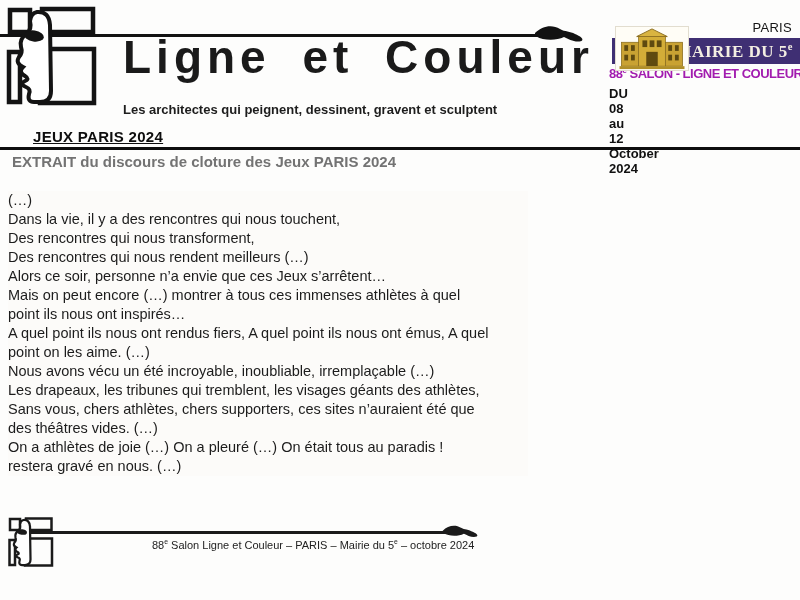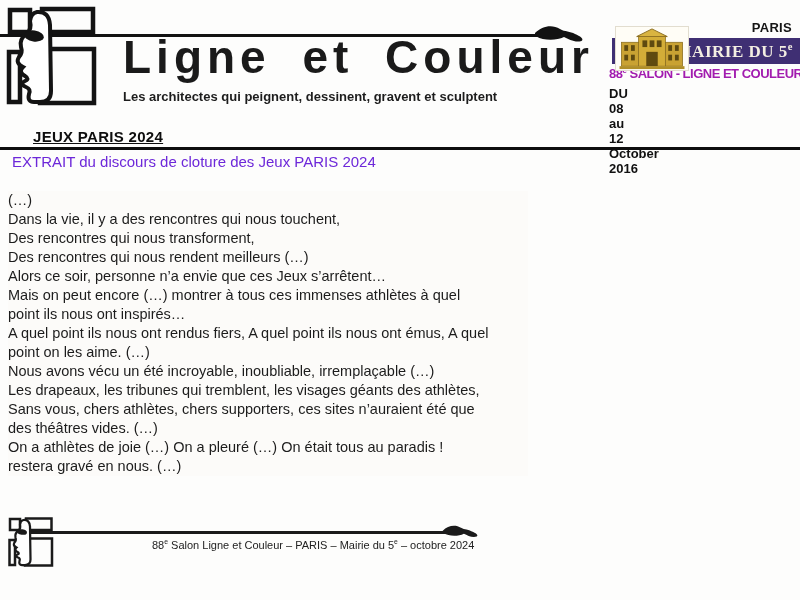--- a/index.html
+++ b/index.html
@@ -11,22 +11,22 @@
   }
   
   .header-rule { position:absolute; left:0; top:34px; width:542px; height:3px; background:#121212; z-index:1; }
   .brush { position:absolute; left:534px; top:24px; width:52px; height:20px; z-index:1; }
   .logo { position:absolute; left:6px; top:6px; width:100px; height:100px; z-index:2; }
   .title-block { position:absolute; left:123px; top:38px; z-index:2; }
   .main-title {
     font-size:46px; font-weight:bold; letter-spacing:5px; word-spacing:14px;
     color:#1a1a1a; white-space:nowrap; line-height:38px;
   }
-  .tagline { margin-top:13px; font-size:13px; font-weight:bold; color:#1d1d1d; white-space:nowrap; }
-  .city { position:absolute; top:20px; right:8px; font-size:13px; font-weight:bold; letter-spacing:0.3px; }
+  .tagline { margin-top:26px; font-size:13px; font-weight:bold; color:#1d1d1d; white-space:nowrap; }
+  .city { position:absolute; top:20px; right:8px; font-size:13px; font-weight:normal; letter-spacing:0.3px; }
   .mairie-banner {
     position:absolute; left:612px; top:38px; width:188px; height:26px;
     background:#3f2f73; z-index:1;
     display:flex; align-items:center; justify-content:flex-end; padding-right:7px;
   }
   .mairie-banner .mairie-text {
     font-family:"Liberation Serif", serif; font-weight:bold; font-size:17px;
     color:#f3eee2; letter-spacing:0.5px; white-space:nowrap;
   }
   .mairie-text sup, .salon-line sup, .footer-text sup { font-size:0.62em; vertical-align:super; }
@@ -42,21 +42,21 @@
     position:absolute; left:609px; top:86px; width:187px;
     display:flex; justify-content:space-between;
     font-size:13px; font-weight:bold; color:#111;flex-direction:column;
   }
   
   .heading-rule { position:absolute; left:0; top:147px; width:800px; height:3px; background:#0e0e0e; }
   .doc-title {
     position:absolute; left:10px; top:128px; font-size:15px; font-weight:bold;
     text-decoration:underline; letter-spacing:0.3px; color:#0e0e0e;margin-left:23px;
   }
-  .doc-subtitle { position:absolute; left:12px; top:153px; font-size:15px; font-weight:normal; color:#6d28d9; }
+  .doc-subtitle { position:absolute; left:12px; top:153px; font-size:15px; font-weight:bold; color:#737373; }
   
   .speech { position:absolute; left:8px; top:191px; width:520px; background:#fcfbf9; }
   .speech .line { font-size:14.5px; line-height:19px; color:#1c1c1c; white-space:nowrap; }
   
   .footer-logo { position:absolute; left:8px; top:517px; width:50px; height:50px; z-index:2; }
   .footer-rule { position:absolute; left:22px; top:531px; width:424px; height:2.5px; background:#1a1a1a; z-index:1; }
   .footer-brush { position:absolute; left:442px; top:524px; width:38px; height:15px; z-index:1; }
   .footer-text { position:absolute; left:152px; top:538px; font-size:11px; color:#222; white-space:nowrap; }
 </style>
 </head>
@@ -112,21 +112,21 @@
   </div>
 
   <div class="salon-line"><span>88</span><sup>e</sup><span> SALON - LIGNE ET COULEUR</span></div>
 
   <div class="dates-line">
     <span>DU</span>
     <span>08</span>
     <span>au</span>
     <span>12</span>
     <span>October</span>
-    <span>2016</span>
+    <span>2024</span>
   </div>
 
   <div class="heading-rule"></div>
   <div class="doc-title">JEUX PARIS 2024</div>
   <div class="doc-subtitle">EXTRAIT du discours de cloture des Jeux PARIS 2024</div>
 
   <div class="speech">
     <div class="line">(…)</div>
     <div class="line">Dans la vie, il y a des rencontres qui nous touchent,</div>
     <div class="line">Des rencontres qui nous transforment,</div>

